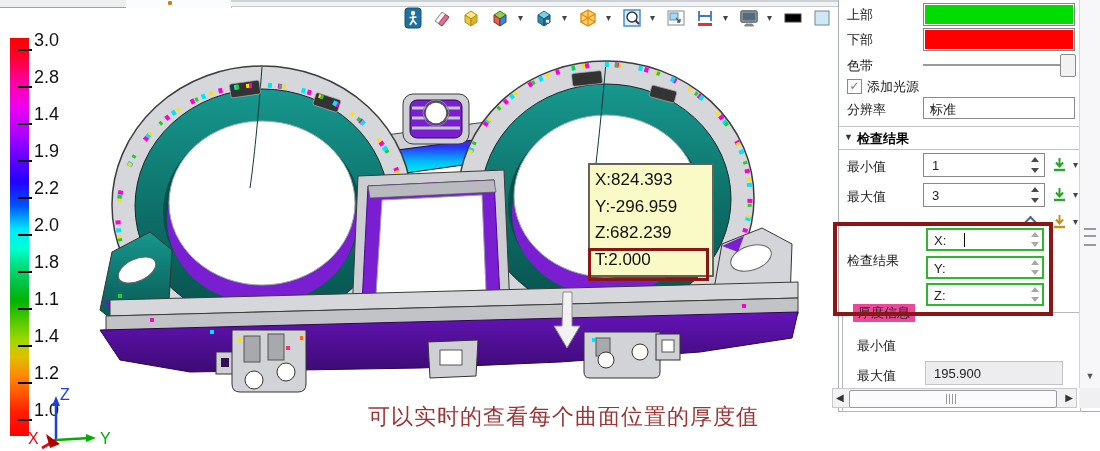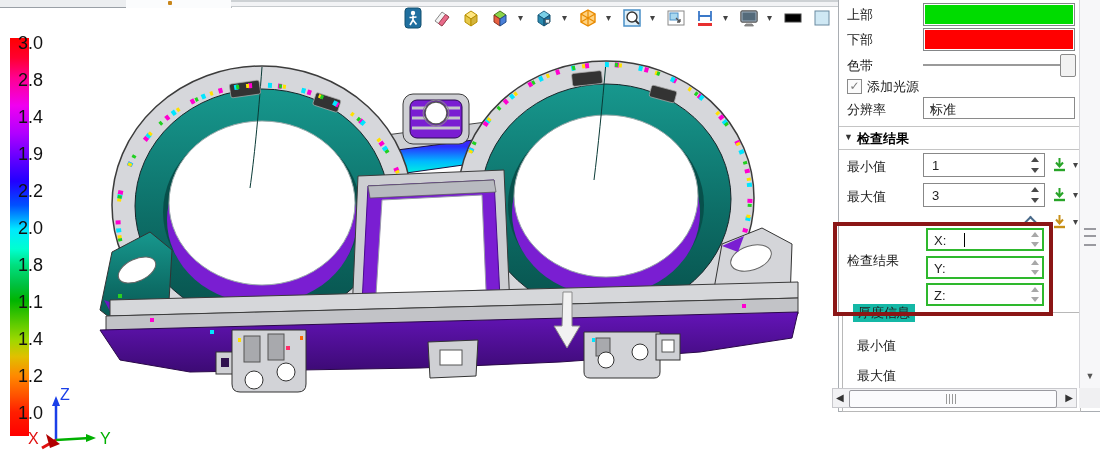--- a/index.html
+++ b/index.html
@@ -19,21 +19,21 @@
   .tb{border:none;background:transparent;padding:0;margin:0;width:22px;height:22px;
       display:flex;align-items:center;justify-content:center;cursor:pointer;}
   .caret{font-size:10px;color:#444;line-height:10px;width:8px;cursor:pointer;}
   
   .cbar{position:absolute;left:10px;top:38px;width:19px;height:398px;
         background:linear-gradient(to bottom,
           #ff0000 0%,#ff0030 5%,#ff0090 10%,#f000f0 17%,#b000ff 24%,#6600ff 30%,
           #2200ff 36%,#0050ff 42%,#00b4ff 46%,#00e8ff 48%,#00ffd0 53%,#00e080 57%,
           #00c040 62%,#00b400 66%,#60cc00 72%,#a0d800 76%,#e0c000 80%,#ff8800 85%,
           #ff5000 90%,#ff1e00 94%,#ff0000 100%);}
-  .cb-tick{position:absolute;left:18px;height:18px;display:flex;align-items:flex-end;flex-direction:column;}
+  .cb-tick{position:absolute;left:18px;height:18px;display:flex;align-items:flex-end;}
   .cb-tick i{display:block;width:14px;height:2px;background:#000;margin-right:2px;}
   .cb-tick span{font-size:18px;color:#111;}
   
   .tooltip{position:absolute;left:588px;top:163px;width:112px;height:106px;background:#fafac6;
            border:2px solid #63635a;padding:2px 5px;box-sizing:content-box;z-index:5;}
   .tooltip div{font-size:17px;line-height:26.5px;color:#111;white-space:nowrap;}
   .t-red{position:absolute;left:-2px;top:83px;width:115px;height:27px;border:3px solid #8b1616;z-index:6;}
   
   .caption{position:absolute;left:368px;top:402px;font-size:22px;color:#9b3434;letter-spacing:1px;z-index:4;}
   
@@ -66,21 +66,21 @@
   .chevup{position:absolute;left:186px;top:218px;width:9px;height:9px;border-left:2px solid #4a6a8a;
           border-top:2px solid #4a6a8a;transform:rotate(45deg);cursor:pointer;}
   .redbox{position:absolute;left:-6px;top:222px;width:212px;height:86px;border:4px solid #8b1616;z-index:7;}
   .gfield{position:absolute;left:87px;width:118px;height:23px;border:2px solid #2eb82d;background:#fff;
           box-sizing:border-box;z-index:8;}
   .gfield .fl{position:absolute;left:6px;top:3px;}
   .gfield .cur{position:absolute;left:36px;top:3px;width:1px;height:14px;background:#000;}
   .gfield .ud{position:absolute;right:1px;top:1px;width:13px;height:17px;}
   .gfield .ua{border-bottom-color:#a8a8a8}.gfield .da{border-top-color:#a8a8a8}
   .fieldset{position:absolute;left:3px;top:312px;width:237px;height:98px;border:1px solid #b8b8b8;}
-  .legend{position:absolute;left:10px;top:-9px;background:#14b8a6;padding:0 5px;}
+  .legend{position:absolute;left:10px;top:-9px;background:#ec4899;padding:0 5px;}
   .ro{position:absolute;left:82px;width:138px;height:24px;background:#ededf0;border:1px solid #c4c4c8;
       box-sizing:border-box;}
   .ro span{position:absolute;left:8px;top:4px;}
   
   .vscroll{position:absolute;left:240px;top:0;width:21px;height:388px;background:#f7f7f9;border-left:1px solid #d6d6da;box-sizing:border-box;}
   .vgrip{position:absolute;left:4px;top:228px;width:12px;height:14px;border-top:2px solid #9a9aa0;
          border-bottom:2px solid #9a9aa0;cursor:pointer;}
   .vgrip:after{content:"";position:absolute;left:0;top:5px;width:12px;height:2px;background:#9a9aa0;}
   .vdown{position:absolute;left:2px;top:368px;width:16px;height:16px;font-size:9px;color:#555;
          text-align:center;line-height:16px;cursor:pointer;}
@@ -262,21 +262,29 @@
     <polygon points="40,10 36,20 44,20" fill="#1a3fe8"></polygon>
     <line x1="40" y1="54" x2="74" y2="52" stroke="#00b000" stroke-width="2.5"></line>
     <polygon points="80,52 70,48 70,56" fill="#00b000"></polygon>
     <line x1="40" y1="54" x2="26" y2="62" stroke="#e01010" stroke-width="3"></line>
     <polygon points="44,58 30,48 34,62" fill="#b00000"></polygon>
     <text x="44" y="14" fill="#1a3fe8" font-size="16">Z</text>
     <text x="84" y="58" fill="#00b000" font-size="16">Y</text>
     <text x="12" y="58" fill="#e01010" font-size="16">X</text>
   </svg>
 
-
+  <div class="tooltip">
+    <div>X:824.393</div>
+    <div>Y:-296.959</div>
+    <div>Z:682.239</div>
+    <div>T:2.000</div>
+    <div class="t-red"></div>
+  </div>
+
+  <div class="caption">可以实时的查看每个曲面位置的厚度值</div>
 
   <div class="toolbar">
     <button class="tb">
       <svg width="20" height="22" viewBox="0 0 20 22">
         <rect x="2" y="1" width="16" height="20" rx="3" fill="#1f6f9f" stroke="#14506f"></rect>
         <circle cx="10" cy="6" r="2.2" fill="#fff"></circle>
         <path d="M10 8.5 L10 13 M10 13 L7 18 M10 13 L13.5 17.5 M6.5 10.5 L13.5 10" stroke="#fff" stroke-width="1.7" fill="none"></path>
       </svg>
       </button>
     <button class="tb">
@@ -447,20 +455,23 @@
       <span class="ud">
           <i class="ua"></i>
           <i class="da"></i>
         </span>
     </div>
 
     <div class="fieldset">
       <span class="legend">厚度信息</span>
       <span class="plabel" style="left:14px;top:24px">最小值</span>
       <span class="plabel" style="left:14px;top:54px">最大值</span>
+      <div class="ro" style="top:48px">
+        <span>195.900</span>
+        </div>
     </div>
 
     <div class="vscroll">
       <div class="vgrip"></div>
       <div class="vdown">▼</div>
     </div>
     <div class="hscroll">
       <span class="harrow" style="left:3px">◀</span>
       <div class="hthumb"></div>
       <span class="harrow" style="right:3px">▶</span>

